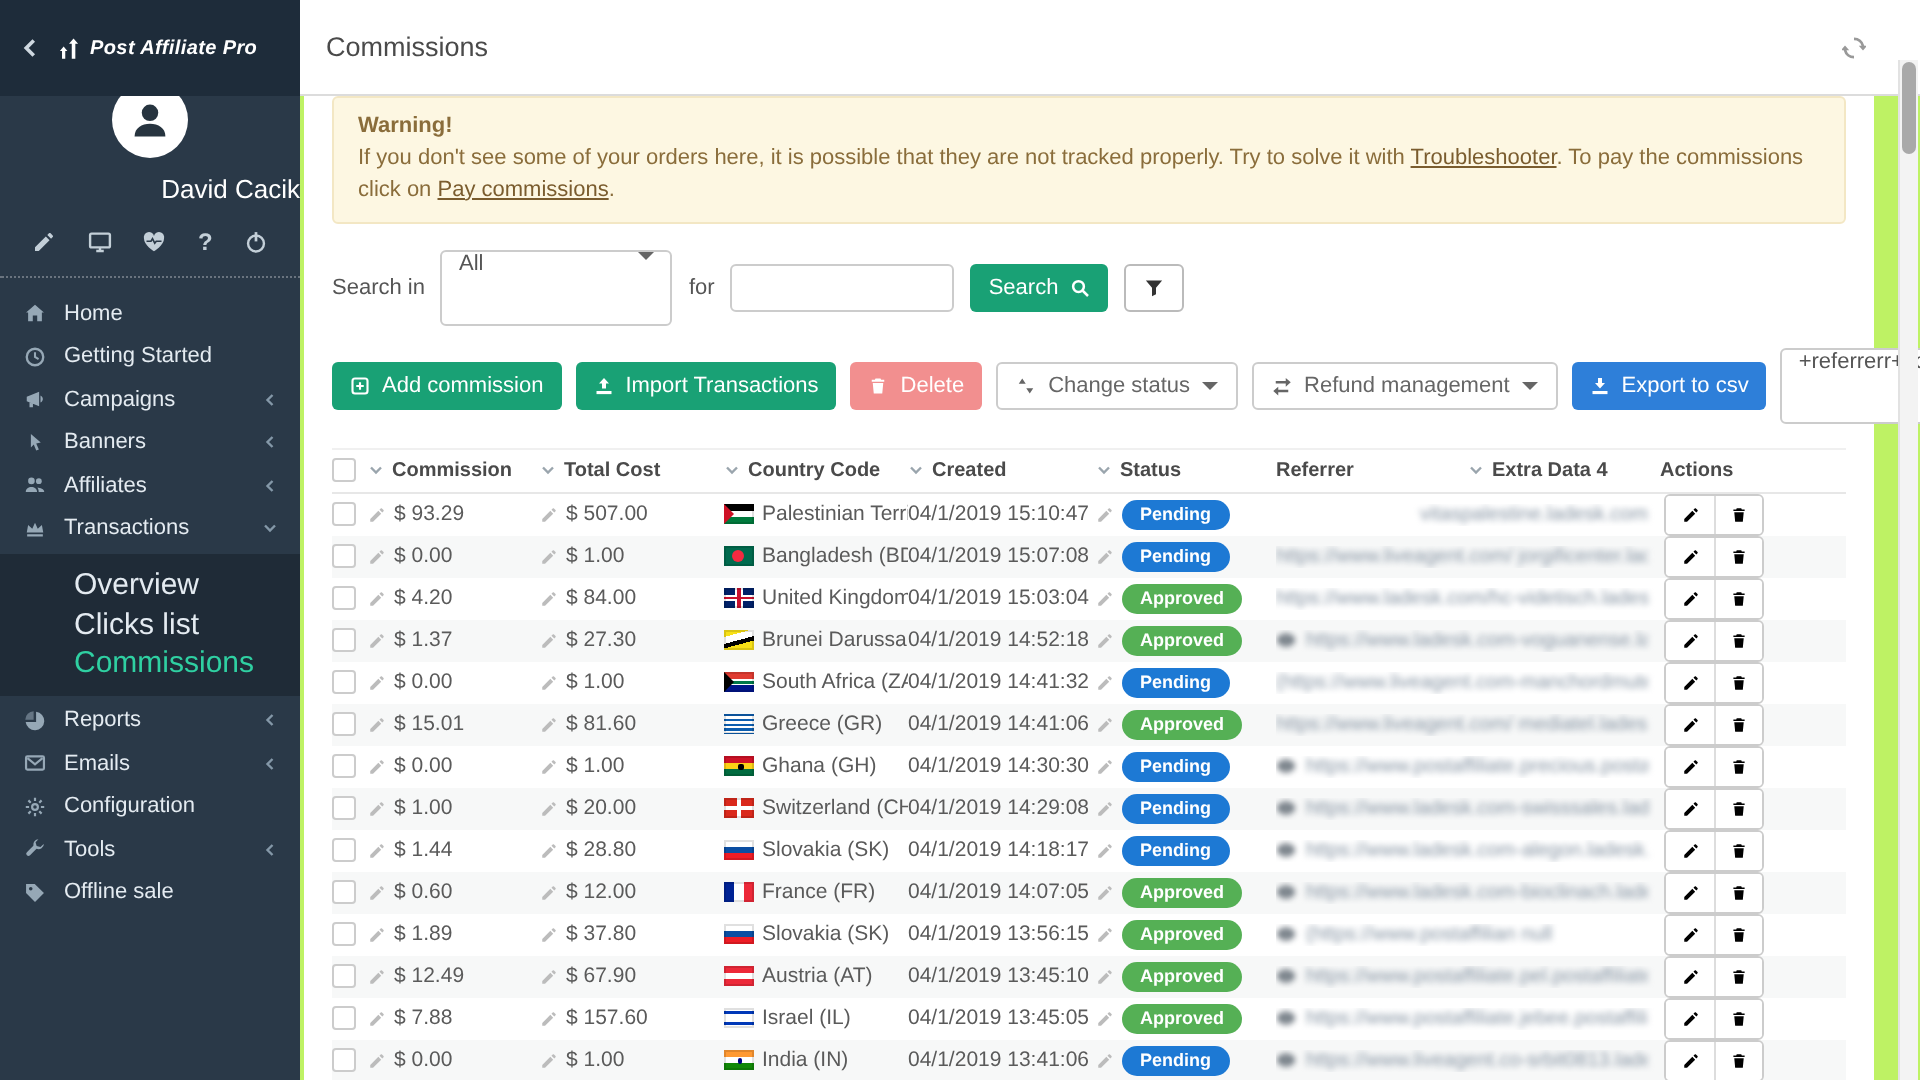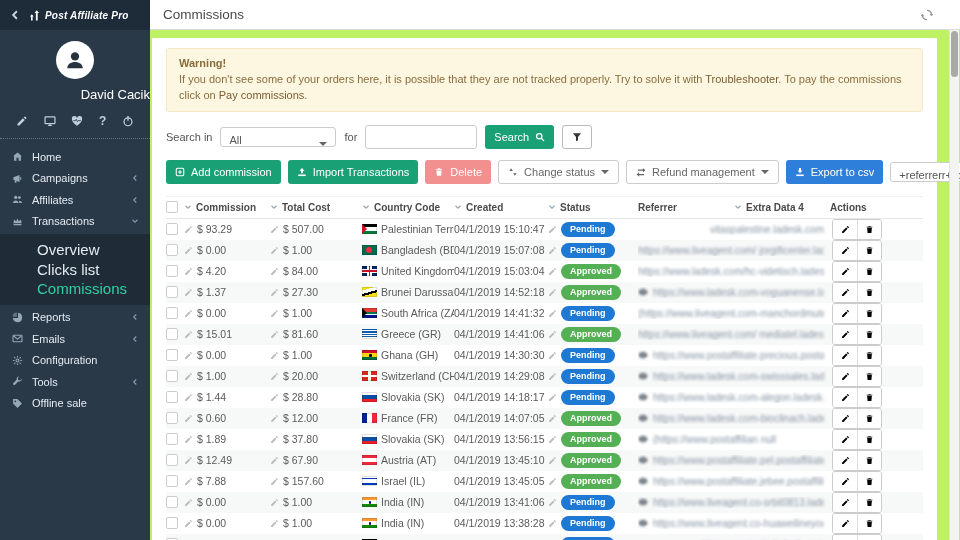--- a/index.html
+++ b/index.html
@@ -1,21 +1,21 @@
 <!DOCTYPE html>
 <html><head>
 <meta charset="utf-8">
 <style>
   *{box-sizing:border-box;margin:0;padding:0}
   html,body{width:960px;height:540px;overflow:hidden}
   body{font-family:"Liberation Sans",sans-serif;background:#ececec;position:relative;font-size:11px;color:#555}
   svg.ic{width:11px;height:11px;fill:currentColor;flex:none}
 
   
-  .topbar{position:absolute;top:0;left:0;right:0;height:30px;display:flex;z-index:6}
+  .topbar{position:absolute;top:0;left:0;right:0;height:48px;display:flex;z-index:6}
   .topbar-left{width:150px;background:#1e2c3a;display:flex;align-items:center;padding:0 9px;gap:7px;color:#fff;flex:none}
   .collapse{color:#cfd8e0;display:flex;cursor:pointer}
   .collapse svg{width:12px;height:12px}
   .logo{display:flex;align-items:center;gap:4px}
   .logo .ic{width:13px;height:13px;color:#fff}
   .logo-text{font-size:10px;font-weight:bold;font-style:italic;letter-spacing:.2px;white-space:nowrap}
   .topbar-main{flex:1;background:#fff;border-bottom:1px solid #dcdcdc;display:flex;align-items:center;padding:0 13px;color:#4a4a4a;font-size:13.5px}
   .refresh-btn{margin-left:auto;margin-right:14px;color:#999;background:none;border:0;display:flex;cursor:pointer}
   .refresh-btn svg{width:12px;height:12px}
 
@@ -36,24 +36,24 @@
   .submenu{background:#1f2b37;padding:6px 0;margin:2px 0}
   .sub-item{display:flex;align-items:center;height:19.5px;padding-left:37px;font-size:15px;color:#e4ebf1;cursor:pointer}
   .sub-item.active{color:#2fd0a2}
 
   
   .content{position:absolute;left:150px;top:30px;right:0;bottom:0;background:#bef264}
   .panel{position:absolute;left:2px;top:8px;right:23px;bottom:0;background:#fff;padding:10px 14px 0}
 
   .warning{background:#fdf7e2;border:1px solid #f3e7c4;border-radius:3px;padding:7px 12px;color:#8a6d3b;line-height:1.45;font-size:11px}
   .warning b{display:block}
-  .warning a{color:#7a5c2e;cursor:pointer}
+  .warning a{color:#7a5c2e;text-decoration:underline;cursor:pointer}
 
   .search-row{display:flex;align-items:center;gap:8px;margin:13px 0 11px;color:#555}
-  .sel{height:20px;border:1px solid #ccc;border-radius:3px;background:#fff;display:flex;align-items:flex-end;padding:0 8px;color:#555;cursor:pointer;gap:20px}
+  .sel{height:38px;border:1px solid #ccc;border-radius:3px;background:#fff;display:flex;align-items:flex-start;padding:0 8px;color:#555;cursor:pointer;gap:20px}
   .sel .caret{margin-left:auto}
   .caret{width:0;height:0;border-left:4px solid transparent;border-right:4px solid transparent;border-top:4px solid #666;flex:none}
   .sel-scope{width:116px}
   .search-input{width:112px;height:24px;border:1px solid #ccc;border-radius:3px;padding:0 6px;font:inherit}
   .btn{height:24px;border:0;border-radius:3px;display:inline-flex;align-items:center;gap:6px;padding:0 9px;font-size:11px;cursor:pointer;white-space:nowrap}
   .btn .ic{width:10px;height:10px}
   .btn-green{background:#19a175;color:#fff}
   .btn-red{background:#f28f8f;color:#fff}
   .btn-blue{background:#2e7fd9;color:#fff}
   .btn-ghost{background:#fff;border:1px solid #ccc;color:#666}
@@ -298,24 +298,45 @@
       <span class="nico">
           <svg class="ic">
             <use href="#i-home"></use>
           </svg>
         </span>
       <span>Home</span>
     </div>
     <div class="nav-item">
       <span class="nico">
           <svg class="ic">
+            <use href="#i-clock"></use>
+          </svg>
+        </span>
+      <span>Getting Started</span>
+    </div>
+    <div class="nav-item">
+      <span class="nico">
+          <svg class="ic">
             <use href="#i-mega"></use>
           </svg>
         </span>
       <span>Campaigns</span>
+      <span class="nchev">
+          <svg class="ic">
+            <use href="#i-chevleft"></use>
+          </svg>
+        </span>
+    </div>
+    <div class="nav-item">
+      <span class="nico">
+          <svg class="ic">
+            <use href="#i-pointer"></use>
+          </svg>
+        </span>
+      <span>Banners</span>
       <span class="nchev">
           <svg class="ic">
             <use href="#i-chevleft"></use>
           </svg>
         </span>
     </div>
     <div class="nav-item">
       <span class="nico">
           <svg class="ic">
             <use href="#i-users"></use>

